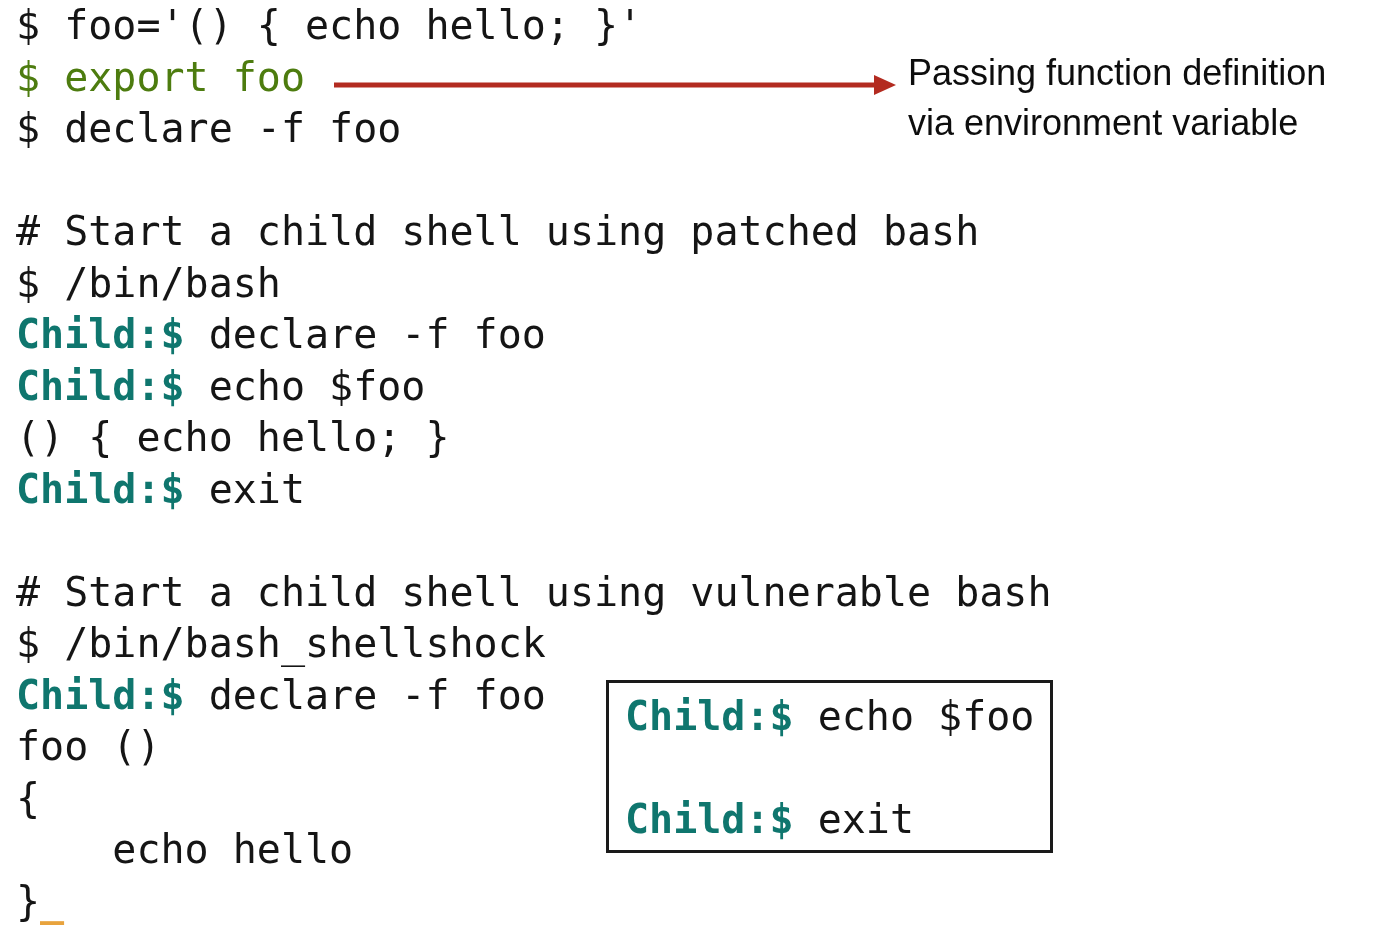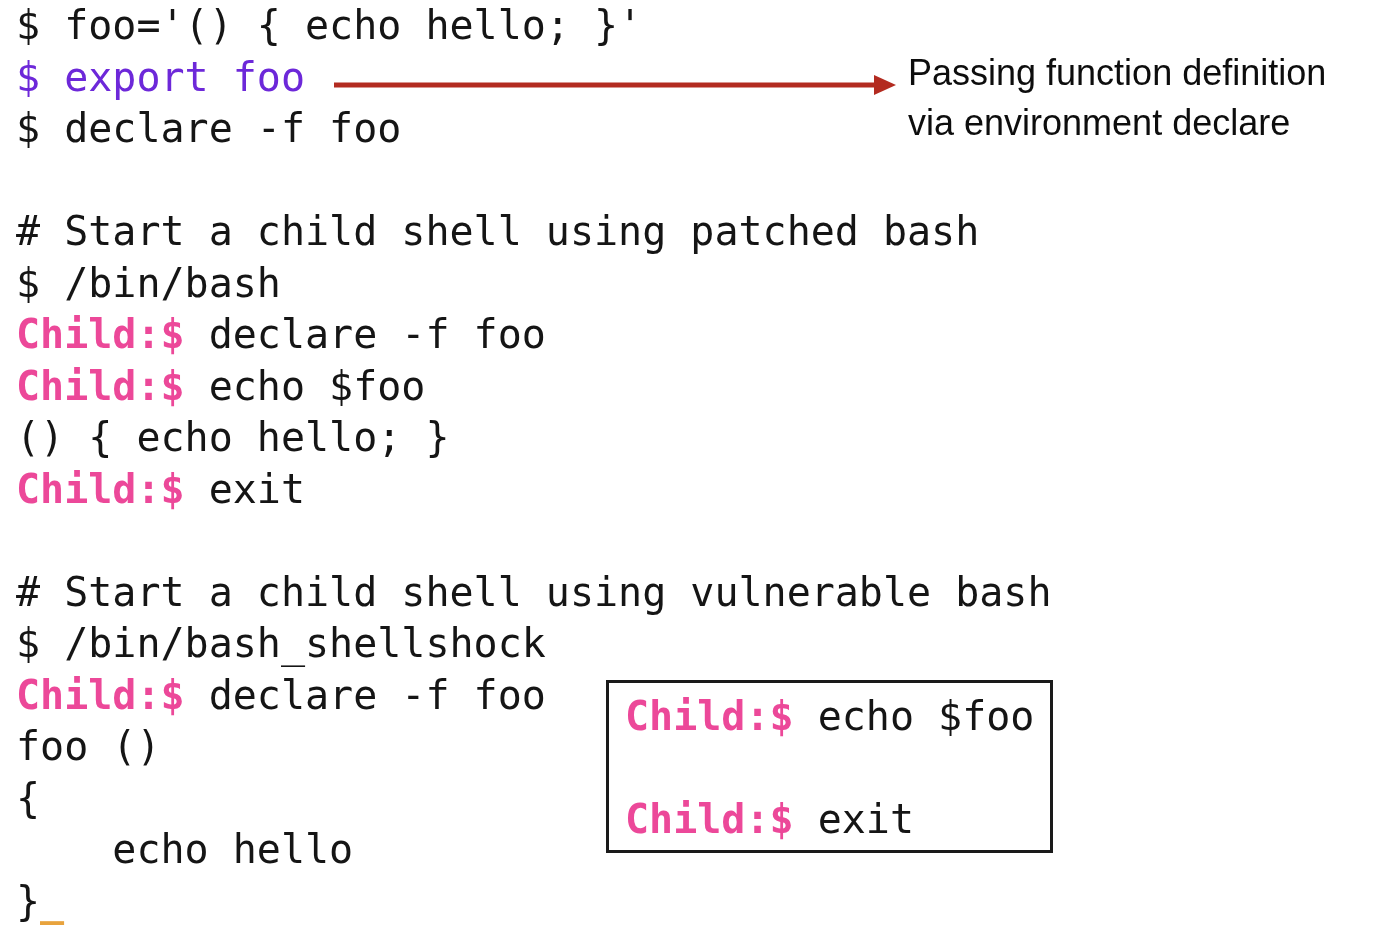--- a/index.html
+++ b/index.html
@@ -28,22 +28,22 @@
     line-height: 51.5px;
     color: #151515;
     white-space: pre;
     letter-spacing: 0px;
   }
   .line {
     height: 51.5px;
     white-space: pre;
   }
   .line.blank { color: transparent; }
-  .red      { color: #6d28d9; }
-  .redbold  { color: #ec4899; font-weight: bold; }
+  .red      { color: #4d7c0f; }
+  .redbold  { color: #0f766e; font-weight: bold; }
   .bold     { font-weight: normal; }
   .cursor   {
     color: #E8A33D;
     font-weight: bold;
   }
 
   
   .arrow-wrap {
     position: absolute;
     left: 334px;
@@ -96,19 +96,19 @@
   <div class="term" id="term"><div class="line"><span>$ foo='() { echo hello; }'</span></div><div class="line"><span class="red">$ export foo</span></div><div class="line"><span>$ declare -f foo</span></div><div class="line blank"><span> </span></div><div class="line"><span># Start a child shell using </span><span class="bold">patched</span><span> bash</span></div><div class="line"><span>$ /bin/bash</span></div><div class="line"><span class="redbold">Child:$</span><span> declare -f foo</span></div><div class="line"><span class="redbold">Child:$</span><span> echo $foo</span></div><div class="line"><span>() { echo hello; }</span></div><div class="line"><span class="redbold">Child:$</span><span> exit</span></div><div class="line blank"><span> </span></div><div class="line"><span># Start a child shell using </span><span class="bold">vulnerable</span><span> bash</span></div><div class="line"><span>$ /bin/bash_shellshock</span></div><div class="line"><span class="redbold">Child:$</span><span> declare -f foo</span></div><div class="line"><span>foo ()</span></div><div class="line"><span>{</span></div><div class="line"><span>    echo hello</span></div><div class="line"><span>}</span><span class="cursor">_</span></div></div>
 
   <div class="arrow-wrap">
     <svg width="562" height="26" viewBox="0 0 562 26" xmlns="http://www.w3.org/2000/svg">
       <line x1="0" y1="13" x2="543" y2="13" stroke="#B32B20" stroke-width="5"></line>
       <polygon points="540,3 562,13 540,23" fill="#B32B20"></polygon>
     </svg>
   </div>
 
   <div class="annotation">Passing function definition
-via environment declare</div>
+via environment variable</div>
 
   <div class="callout">
     <div class="callout-inner" id="callout"><div class="line"><span class="redbold">Child:$</span><span> echo $foo</span></div><div class="line blank"><span> </span></div><div class="line"><span class="redbold">Child:$</span><span> exit</span></div></div>
   </div>
 
 </div>
 
 </body></html>

